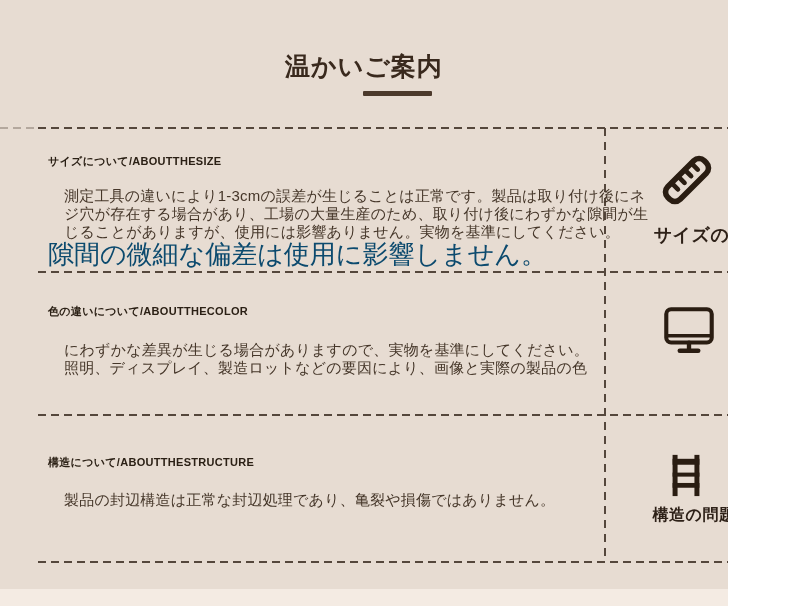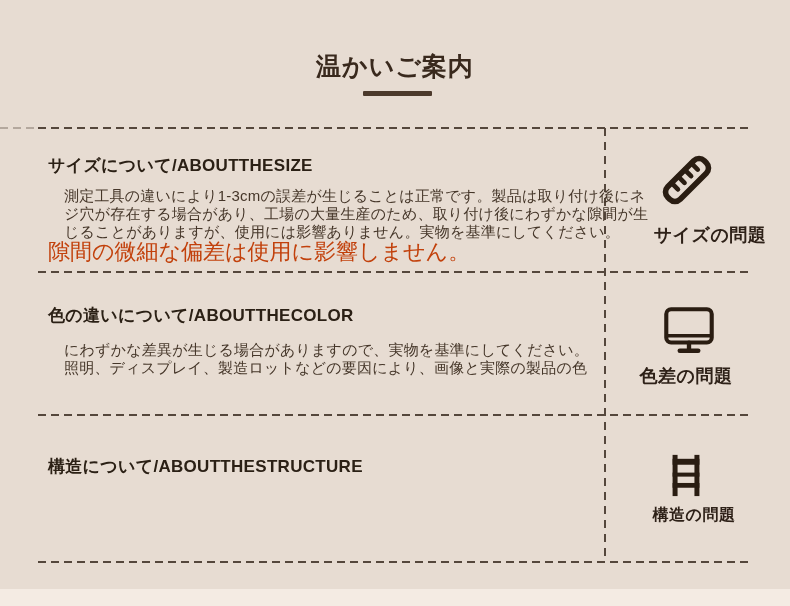--- a/index.html
+++ b/index.html
@@ -1,18 +1,18 @@
 <!DOCTYPE html>
 <html><head>
 <meta charset="utf-8">
 <style>
   html,body{margin:0;padding:0;}
   .page{
     position:relative;
-    width:790px;height:606px;
+    width:728px;height:606px;
     background:#e7dcd2;
     overflow:hidden;
     font-family:"Liberation Sans","DejaVu Sans",sans-serif;
     color:#3a2c20;
   }
   .bottom-strip{
     position:absolute;left:0;right:0;bottom:0;height:17px;
     background:#f4ebe3;
   }
   .title{
@@ -30,33 +30,33 @@
     background:repeating-linear-gradient(90deg,#55473c 0 8px,transparent 8px 13px);
   }
   .hdash.faint-stub{left:0;width:36px;opacity:.35;}
   .h1{top:127px}.h2{top:271px}.h3{top:414px}.h4{top:561px}
   .vdash{
     position:absolute;width:2px;left:604px;top:128px;height:433px;
     background:repeating-linear-gradient(180deg,#55473c 0 8px,transparent 8px 14px);
   }
   .sec-heading{
     position:absolute;left:48px;
-    font-size:17px;font-weight:bold;color:#2b2015;
+    font-size:11px;font-weight:bold;color:#2b2015;
     letter-spacing:.3px;white-space:nowrap;text-align:center;
   }
   .sh1{top:154px}.sh2{top:304px}.sh3{top:455px}
   .body-block{position:absolute;left:48px;margin-left:16px;}
   .bb1{top:187px}.bb2{top:341px}.bb3{top:491px}
   .body-line{
     font-size:15px;line-height:18px;color:#453629;
     white-space:nowrap;letter-spacing:.2px;
   }
   .emphasis{
     position:absolute;left:48px;top:237px;
-    font-size:22px;color:#c2410c;white-space:nowrap;
+    font-size:26px;color:#0c4a6e;white-space:nowrap;
   }
   .side-icon{position:absolute;}
   .icon-ruler{left:659px;top:152px;width:56px;height:56px;}
   .icon-monitor{left:658px;top:301px;width:62px;height:58px;}
   .icon-shelf{left:663px;top:452px;width:46px;height:46px;}
   .side-label{
     position:absolute;text-align:center;
     font-weight:600;color:#2e2118;white-space:nowrap;letter-spacing:.5px;
   }
   .sl1{left:620px;width:180px;top:223px;font-size:18px;}
@@ -87,40 +87,42 @@
   </div>
   <div class="emphasis">隙間の微細な偏差は使用に影響しません。</div>
 
   <div class="sec-heading sh2">色の違いについて/ABOUTTHECOLOR</div>
   <div class="body-block bb2">
     <div class="body-line">にわずかな差異が生じる場合がありますので、実物を基準にしてください。</div>
     <div class="body-line">照明、ディスプレイ、製造ロットなどの要因により、画像と実際の製品の色</div>
   </div>
 
   <div class="sec-heading sh3">構造について/ABOUTTHESTRUCTURE</div>
+  <div class="body-block bb3">
+    <div class="body-line">製品の封辺構造は正常な封辺処理であり、亀裂や損傷ではありません。</div>
+  </div>
 
   <div class="side-icon icon-ruler">
     <svg viewBox="0 0 24 24" fill="none" stroke="#2a1d12" stroke-linecap="round" stroke-linejoin="round">
       <g transform="rotate(45 12 12)">
         <rect x="8.2" y="0.9" width="7.6" height="22.2" rx="3.2" stroke-width="2.4"></rect>
         <path d="M8.2 5.6 h3.9 M8.2 9.6 h3.9 M8.2 13.6 h3.9 M8.2 17.6 h3.9" stroke-width="2"></path>
       </g>
     </svg>
   </div>
   <div class="side-label sl1">サイズの問題</div>
 
   <div class="side-icon icon-monitor">
     <svg viewBox="0 0 24 24" fill="none" stroke="#2a1d12" stroke-linecap="round" stroke-linejoin="round">
       <rect x="2.6" y="3.4" width="18.8" height="13.8" rx="2" stroke-width="1.7"></rect>
       <line x1="2.8" y1="14.4" x2="21.2" y2="14.4" stroke-width="1.4"></line>
       <line x1="12" y1="17.2" x2="12" y2="20" stroke-width="1.8"></line>
       <line x1="8.2" y1="20.6" x2="15.8" y2="20.6" stroke-width="1.9"></line>
     </svg>
   </div>
-  <div class="side-label sl2">色差の問題</div>
 
   <div class="side-icon icon-shelf">
     <svg viewBox="0 0 24 24" fill="none" stroke="#2a1d12" stroke-linecap="butt">
       <path d="M6.3 1.5 V23" stroke-width="2.6"></path>
       <path d="M17.7 1.5 V23" stroke-width="2.6"></path>
       <path d="M5 5.1 h14" stroke-width="3.1"></path>
       <path d="M5 11.8 h14" stroke-width="2.1"></path>
       <path d="M5 17.4 h14" stroke-width="2.5"></path>
     </svg>
   </div>

